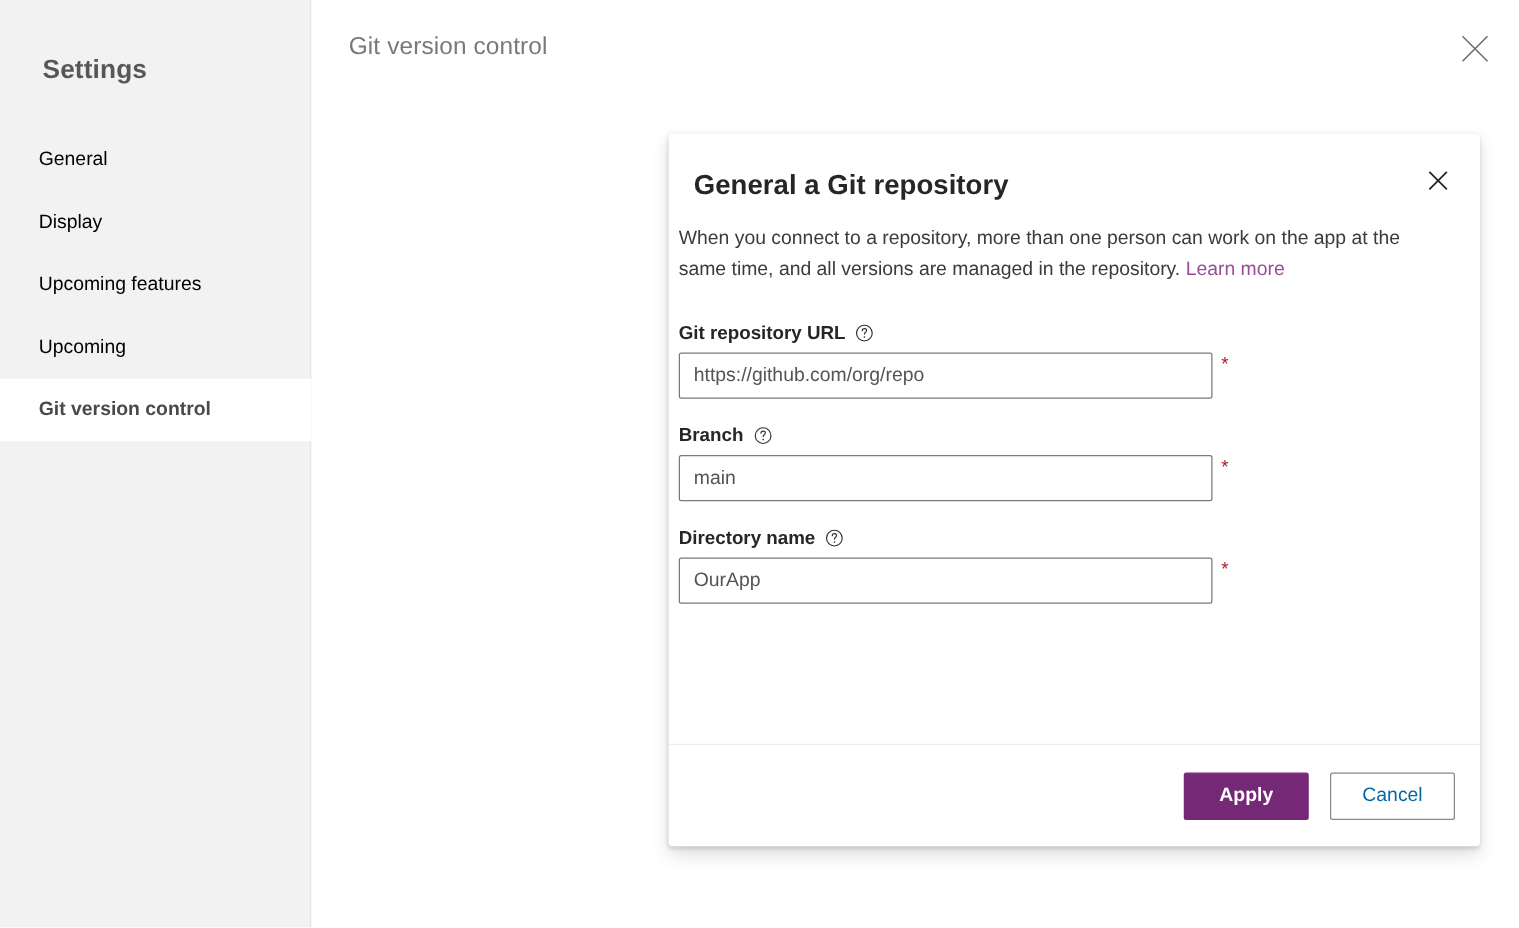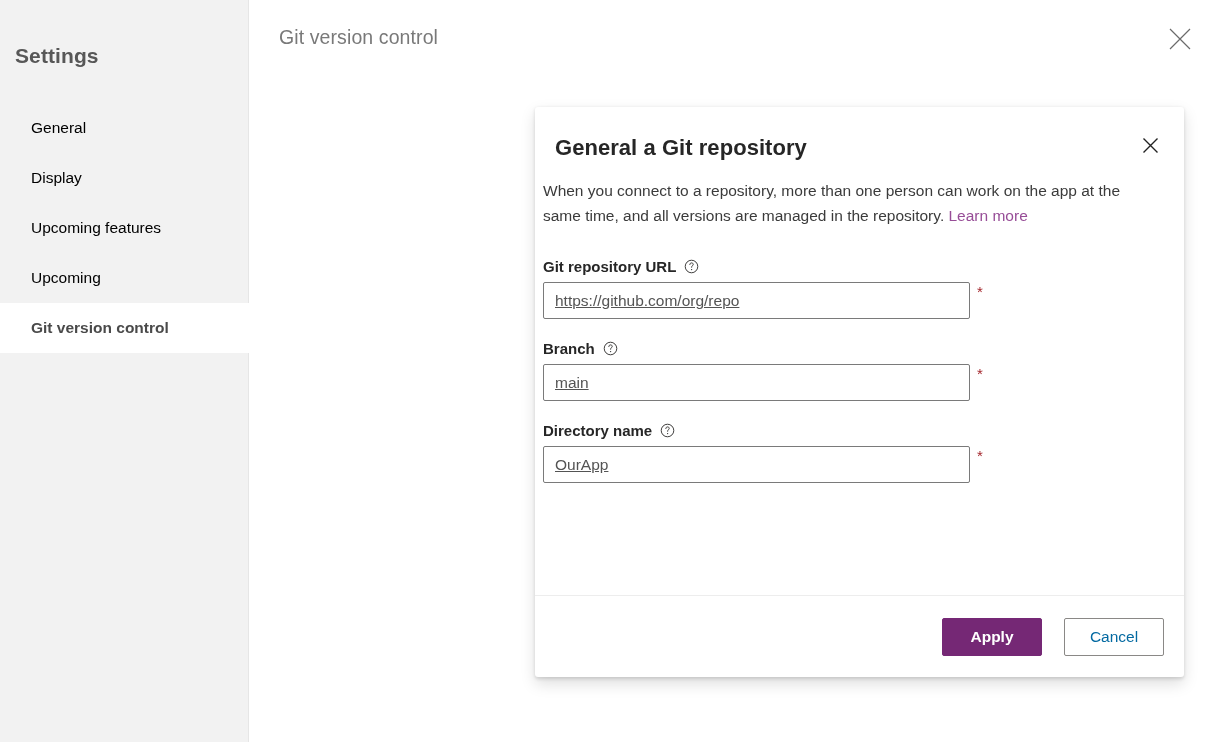--- a/index.html
+++ b/index.html
@@ -17,21 +17,21 @@
   .sidebar {
     position: absolute;
     left: 0; top: 0;
     width: 249px;
     height: 742px;
     background: #f2f2f2;
     border-right: 1px solid #e6e6e6;
   }
   .sidebar-title {
     position: absolute;
-    left: 15px;
+    left: 34px;
     top: 44px;
     font-size: 21px;
     font-weight: 600;
     color: #575757;
     letter-spacing: 0.1px;
   }
   .nav-list {
     position: absolute;
     left: 0;
     top: 103px;
@@ -156,41 +156,40 @@
     width: 427px;
     height: 37px;
     border: 1px solid #7a7a7a;
     border-radius: 2px;
     padding: 0 11px;
     font-size: 15.5px;
     font-family: "Liberation Sans", sans-serif;
     color: #545454;
     background: #ffffff;
     outline: none;
-    text-decoration: underline;
   }
   .text-input::placeholder { color: #545454; opacity: 1; }
   .required-mark {
     color: #a4262c;
     font-size: 15px;
     margin-left: 7px;
     line-height: 17px;
     margin-top: 1px;
   }
 
   .dialog-footer {
     position: absolute;
     left: 0; right: 0; bottom: 0;
     height: 82px;
     border-top: 1px solid #ededed;
     display: flex;
     align-items: center;
     justify-content: flex-end;
     padding-right: 20px;
-    gap: 22px;
+    gap: 17px;
   }
   .btn {
     height: 38px;
     min-width: 100px;
     font-size: 15.5px;
     font-family: "Liberation Sans", sans-serif;
     border-radius: 2px;
     cursor: pointer;
     padding: 0 18px;
   }

